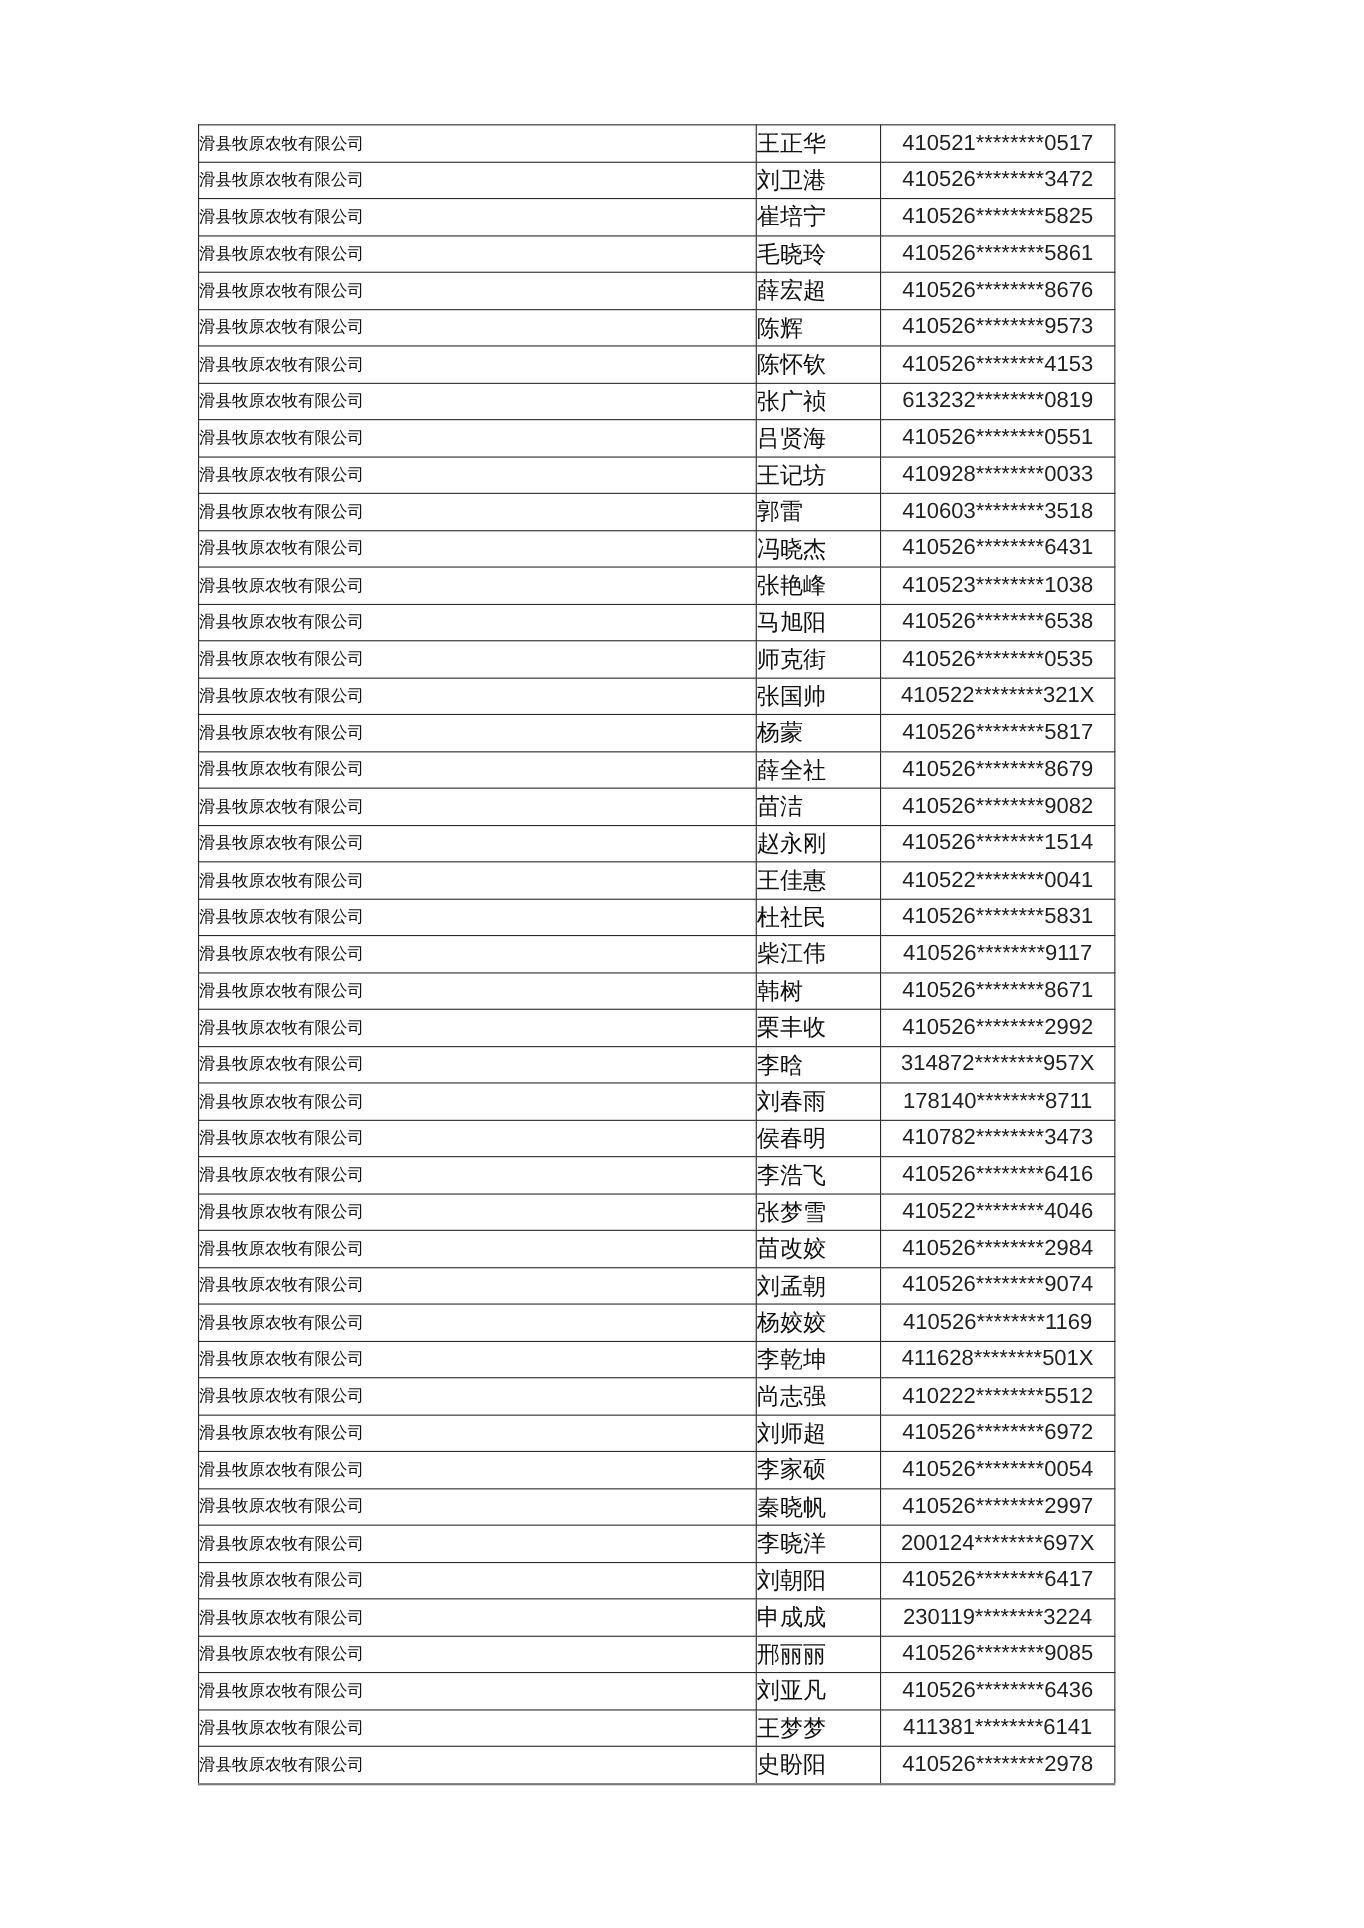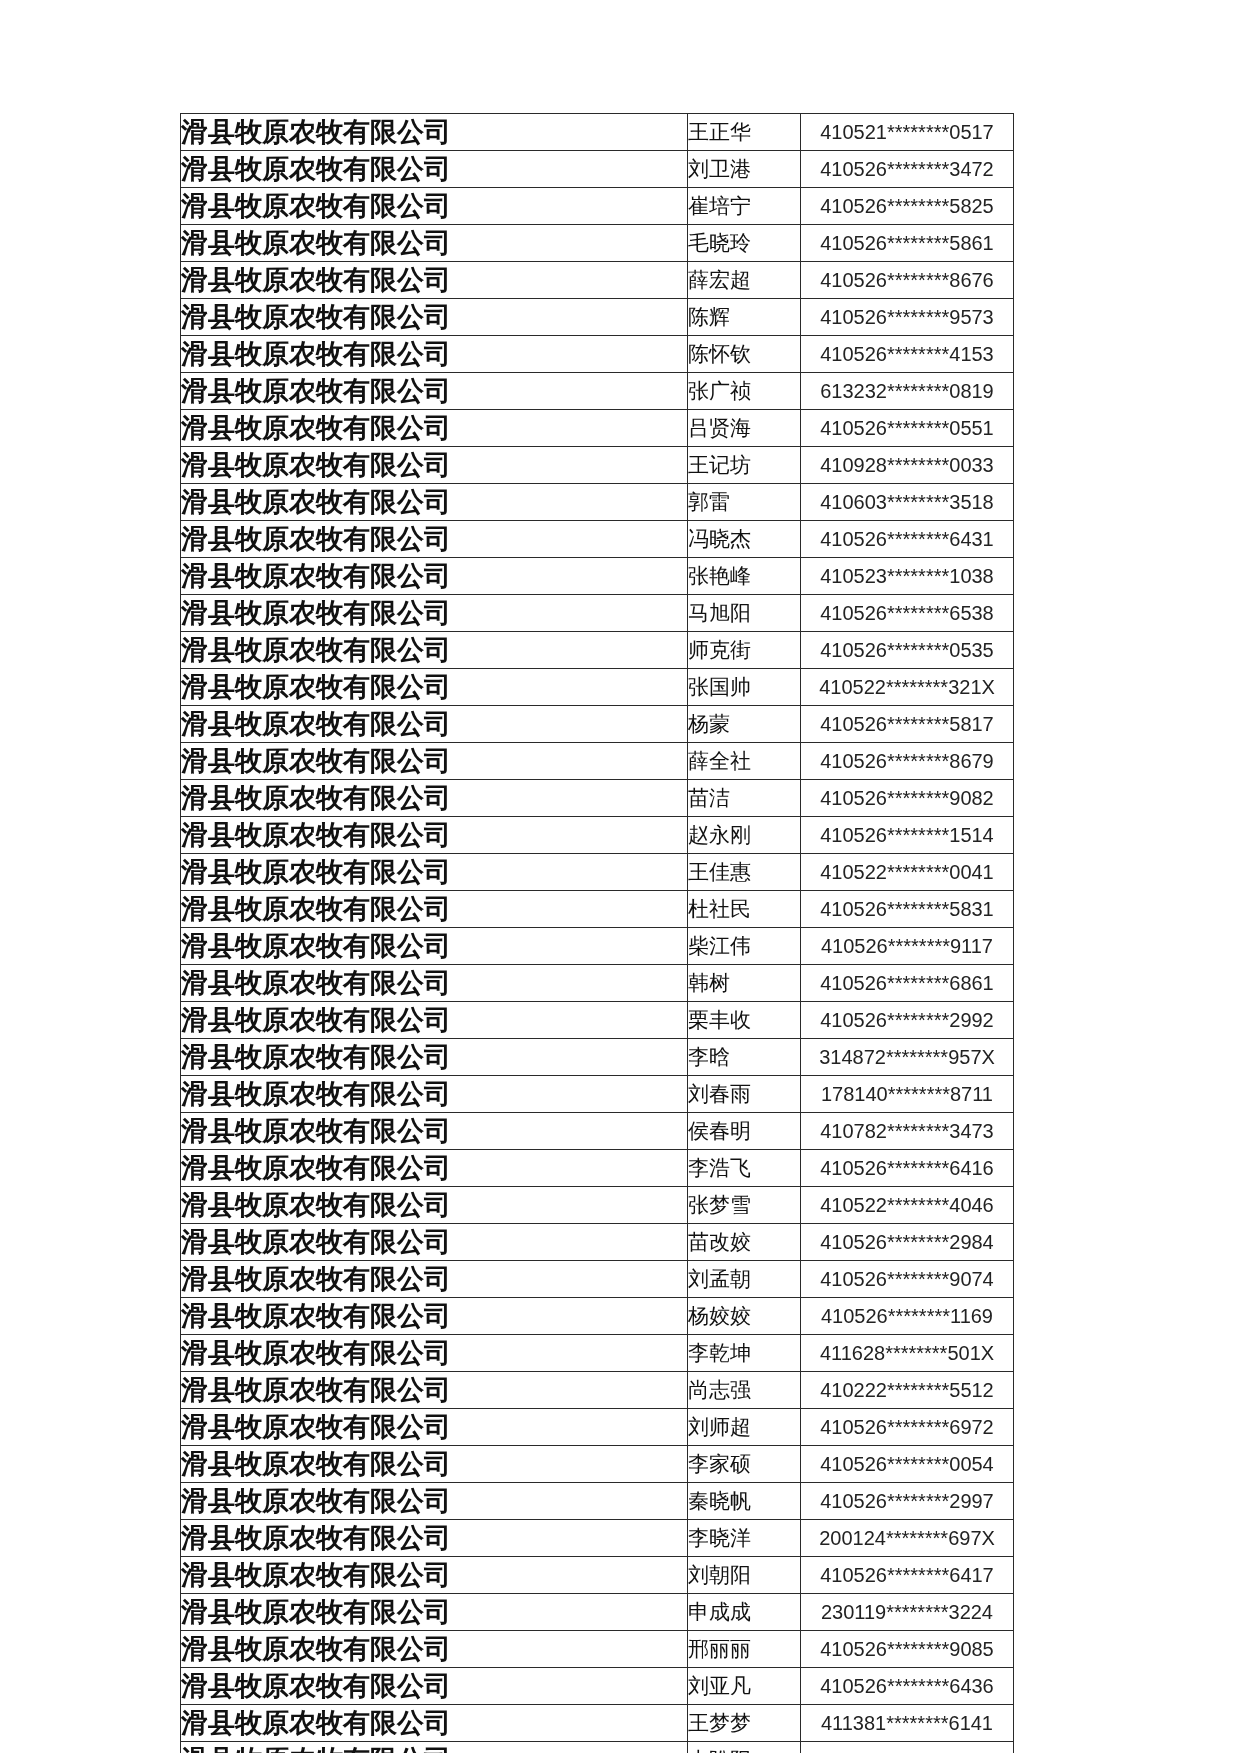--- a/index.html
+++ b/index.html
@@ -35,23 +35,22 @@
     border: 1px solid #2a2a2a;
     height: 32.5px;
     padding: 0;
     overflow: hidden;
     white-space: nowrap;
     vertical-align: middle;
   }
   td.cell-company {
     text-align: left;
     padding-left: 16px;
-    font-size: 27px;
+    font-size: 15px;
     font-family: "Liberation Serif", "DejaVu Serif", serif;
-    font-weight: bold;
   }
   td.cell-name {
     font-size: 21px;
     font-family: "Liberation Serif", "DejaVu Serif", serif;
   }
   td.cell-id {
     text-align: center;
     font-size: 20px;
     font-family: "Liberation Sans", "DejaVu Sans", sans-serif;
     color: #222222;
@@ -180,21 +179,21 @@
           <td class="cell-id">410526********5831</td>
         </tr>
         <tr>
           <td class="cell-company">滑县牧原农牧有限公司</td>
           <td class="cell-name">柴江伟</td>
           <td class="cell-id">410526********9117</td>
         </tr>
         <tr>
           <td class="cell-company">滑县牧原农牧有限公司</td>
           <td class="cell-name">韩树</td>
-          <td class="cell-id">410526********6861</td>
+          <td class="cell-id">410526********8671</td>
         </tr>
         <tr>
           <td class="cell-company">滑县牧原农牧有限公司</td>
           <td class="cell-name">栗丰收</td>
           <td class="cell-id">410526********2992</td>
         </tr>
         <tr>
           <td class="cell-company">滑县牧原农牧有限公司</td>
           <td class="cell-name">李晗</td>
           <td class="cell-id">314872********957X</td>

